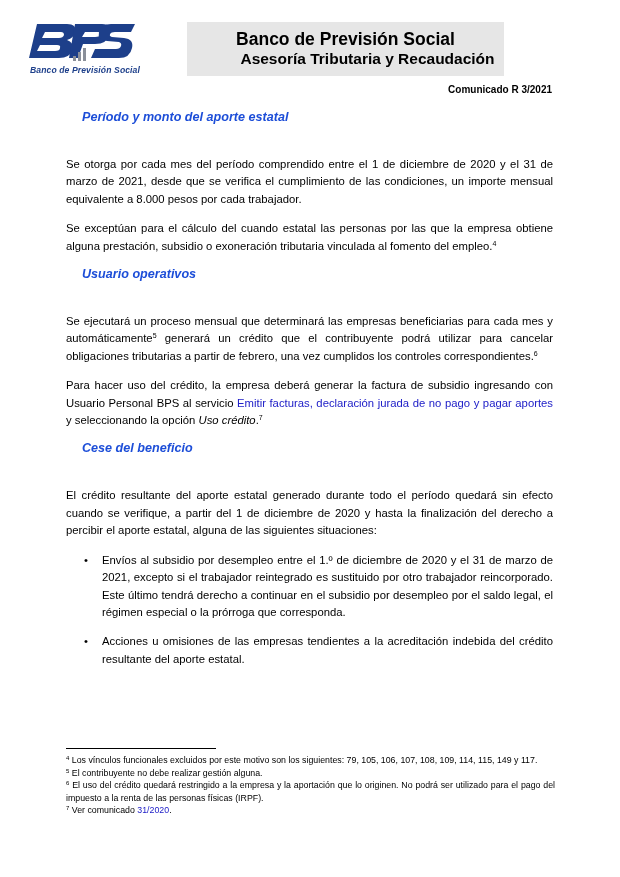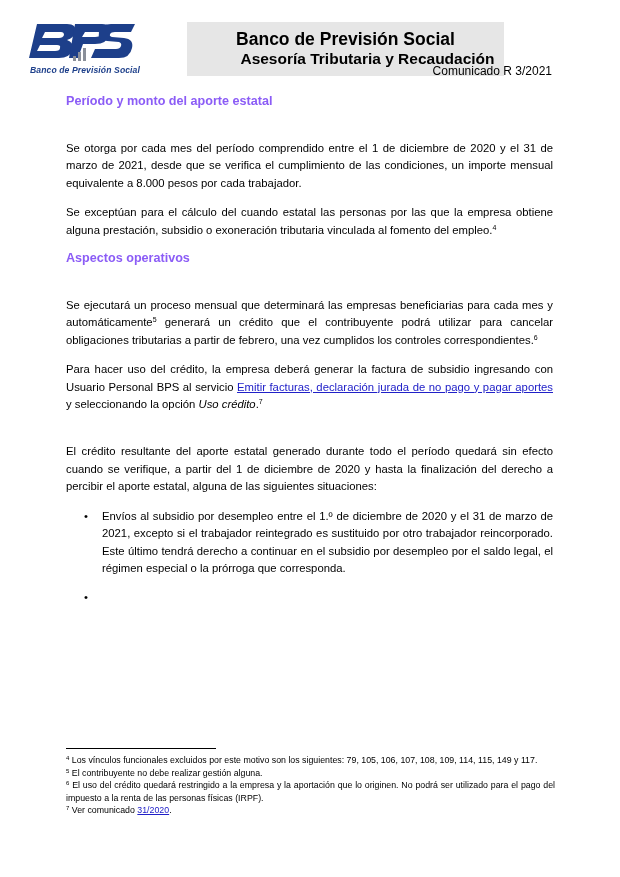--- a/index.html
+++ b/index.html
@@ -54,55 +54,55 @@
     .title-line2 {
       display: block;
       font-size: 15.5px;
       font-weight: bold;
       line-height: 19px;
       padding-left: 44px;
     }
     .comunicado {
       position: absolute;
       right: 68px;
-      top: 64px;
-      font-size: 12px;
-      font-weight: normal;
+      top: 84px;
+      font-size: 10px;
+      font-weight: bold;
     }
     .content {
       position: absolute;
       left: 66px;
       top: 93px;
       width: 487px;
     }
     h2 {
       font-size: 12.6px;
       font-weight: bold;
-      color: #8b5cf6;
-      margin: 0;
+      color: #1d4ed8;
+      margin: 16px;
       line-height: 17px;
+      font-style: italic;
     }
     p {
       font-size: 11.3px;
       line-height: 17.4px;
       text-align: justify;
       margin: 0;
     }
     .mt-h { margin-top: 30px; }
     .mt-p { margin-top: 12px; }
     .mt-h2 { margin-top: 11px; }
     sup {
       font-size: 7px;
       line-height: 0;
       vertical-align: 4px;
     }
     a.link {
       color: #1a0dab;
       color: #2020c8;
-      text-decoration: underline;
     }
     ul.bullets {
       list-style: none;
       margin: 12px 0 0 0;
       padding: 0;
     }
     ul.bullets li {
       position: relative;
       padding-left: 36px;
       font-size: 11.3px;
@@ -164,28 +164,29 @@
 </div>
 
 <div class="comunicado">Comunicado R 3/2021</div>
 
 <div class="content">
 
   <h2>Período y monto del aporte estatal</h2>
   <p class="mt-h">Se otorga por cada mes del período comprendido entre el 1 de diciembre de 2020 y el 31 de marzo de 2021, desde que se verifica el cumplimiento de las condiciones, un importe mensual equivalente a 8.000 pesos por cada trabajador.</p>
   <p class="mt-p"><span>Se exceptúan para el cálculo del cuando estatal las personas por las que la empresa obtiene alguna prestación, subsidio o exoneración tributaria vinculada al fomento del empleo.</span><sup>4</sup></p>
 
-  <h2 class="mt-h2">Aspectos operativos</h2>
+  <h2 class="mt-h2">Usuario operativos</h2>
   <p class="mt-h"><span>Se ejecutará un proceso mensual que determinará las empresas beneficiarias para cada mes y automáticamente</span><sup>5</sup><span> generará un crédito que el contribuyente podrá utilizar para cancelar obligaciones tributarias a partir de febrero, una vez cumplidos los controles correspondientes.</span><sup>6</sup></p>
   <p class="mt-p"><span>Para hacer uso del crédito, la empresa deberá generar la factura de subsidio ingresando con Usuario Personal BPS al servicio </span><a class="link">Emitir facturas, declaración jurada de no pago y pagar aportes</a><span> y seleccionando la opción </span><em>Uso crédito</em><span>.</span><sup>7</sup></p>
 
+  <h2 class="mt-h2">Cese del beneficio</h2>
   <p class="mt-h">El crédito resultante del aporte estatal generado durante todo el período quedará sin efecto cuando se verifique, a partir del 1 de diciembre de 2020 y hasta la finalización del derecho a percibir el aporte estatal, alguna de las siguientes situaciones:</p>
   <ul class="bullets">
     <li><span class="bullet">•</span><span>Envíos al subsidio por desempleo entre el 1.º de diciembre de 2020 y el 31 de marzo de 2021, excepto si el trabajador reintegrado es sustituido por otro trabajador reincorporado. Este último tendrá derecho a continuar en el subsidio por desempleo por el saldo legal, el régimen especial o la prórroga que corresponda.</span></li>
-    <li><span class="bullet">•</span></li>
+    <li><span class="bullet">•</span><span>Acciones u omisiones de las empresas tendientes a la acreditación indebida del crédito resultante del aporte estatal.</span></li>
   </ul>
 
 </div>
 
 <div class="footnote-rule"></div>
 <div class="footnotes">
   <div><sup>4</sup><span> Los vínculos funcionales excluidos por este motivo son los siguientes: 79, 105, 106, 107, 108, 109, 114, 115, 149 y 117.</span></div>
   <div><sup>5</sup><span> El contribuyente no debe realizar gestión alguna.</span></div>
   <div><sup>6</sup><span> El uso del crédito quedará restringido a la empresa y la aportación que lo originen. No podrá ser utilizado para el pago del impuesto a la renta de las personas físicas (IRPF).</span></div>
   <div><sup>7</sup><span> Ver comunicado </span><a class="link">31/2020</a><span>.</span></div>

